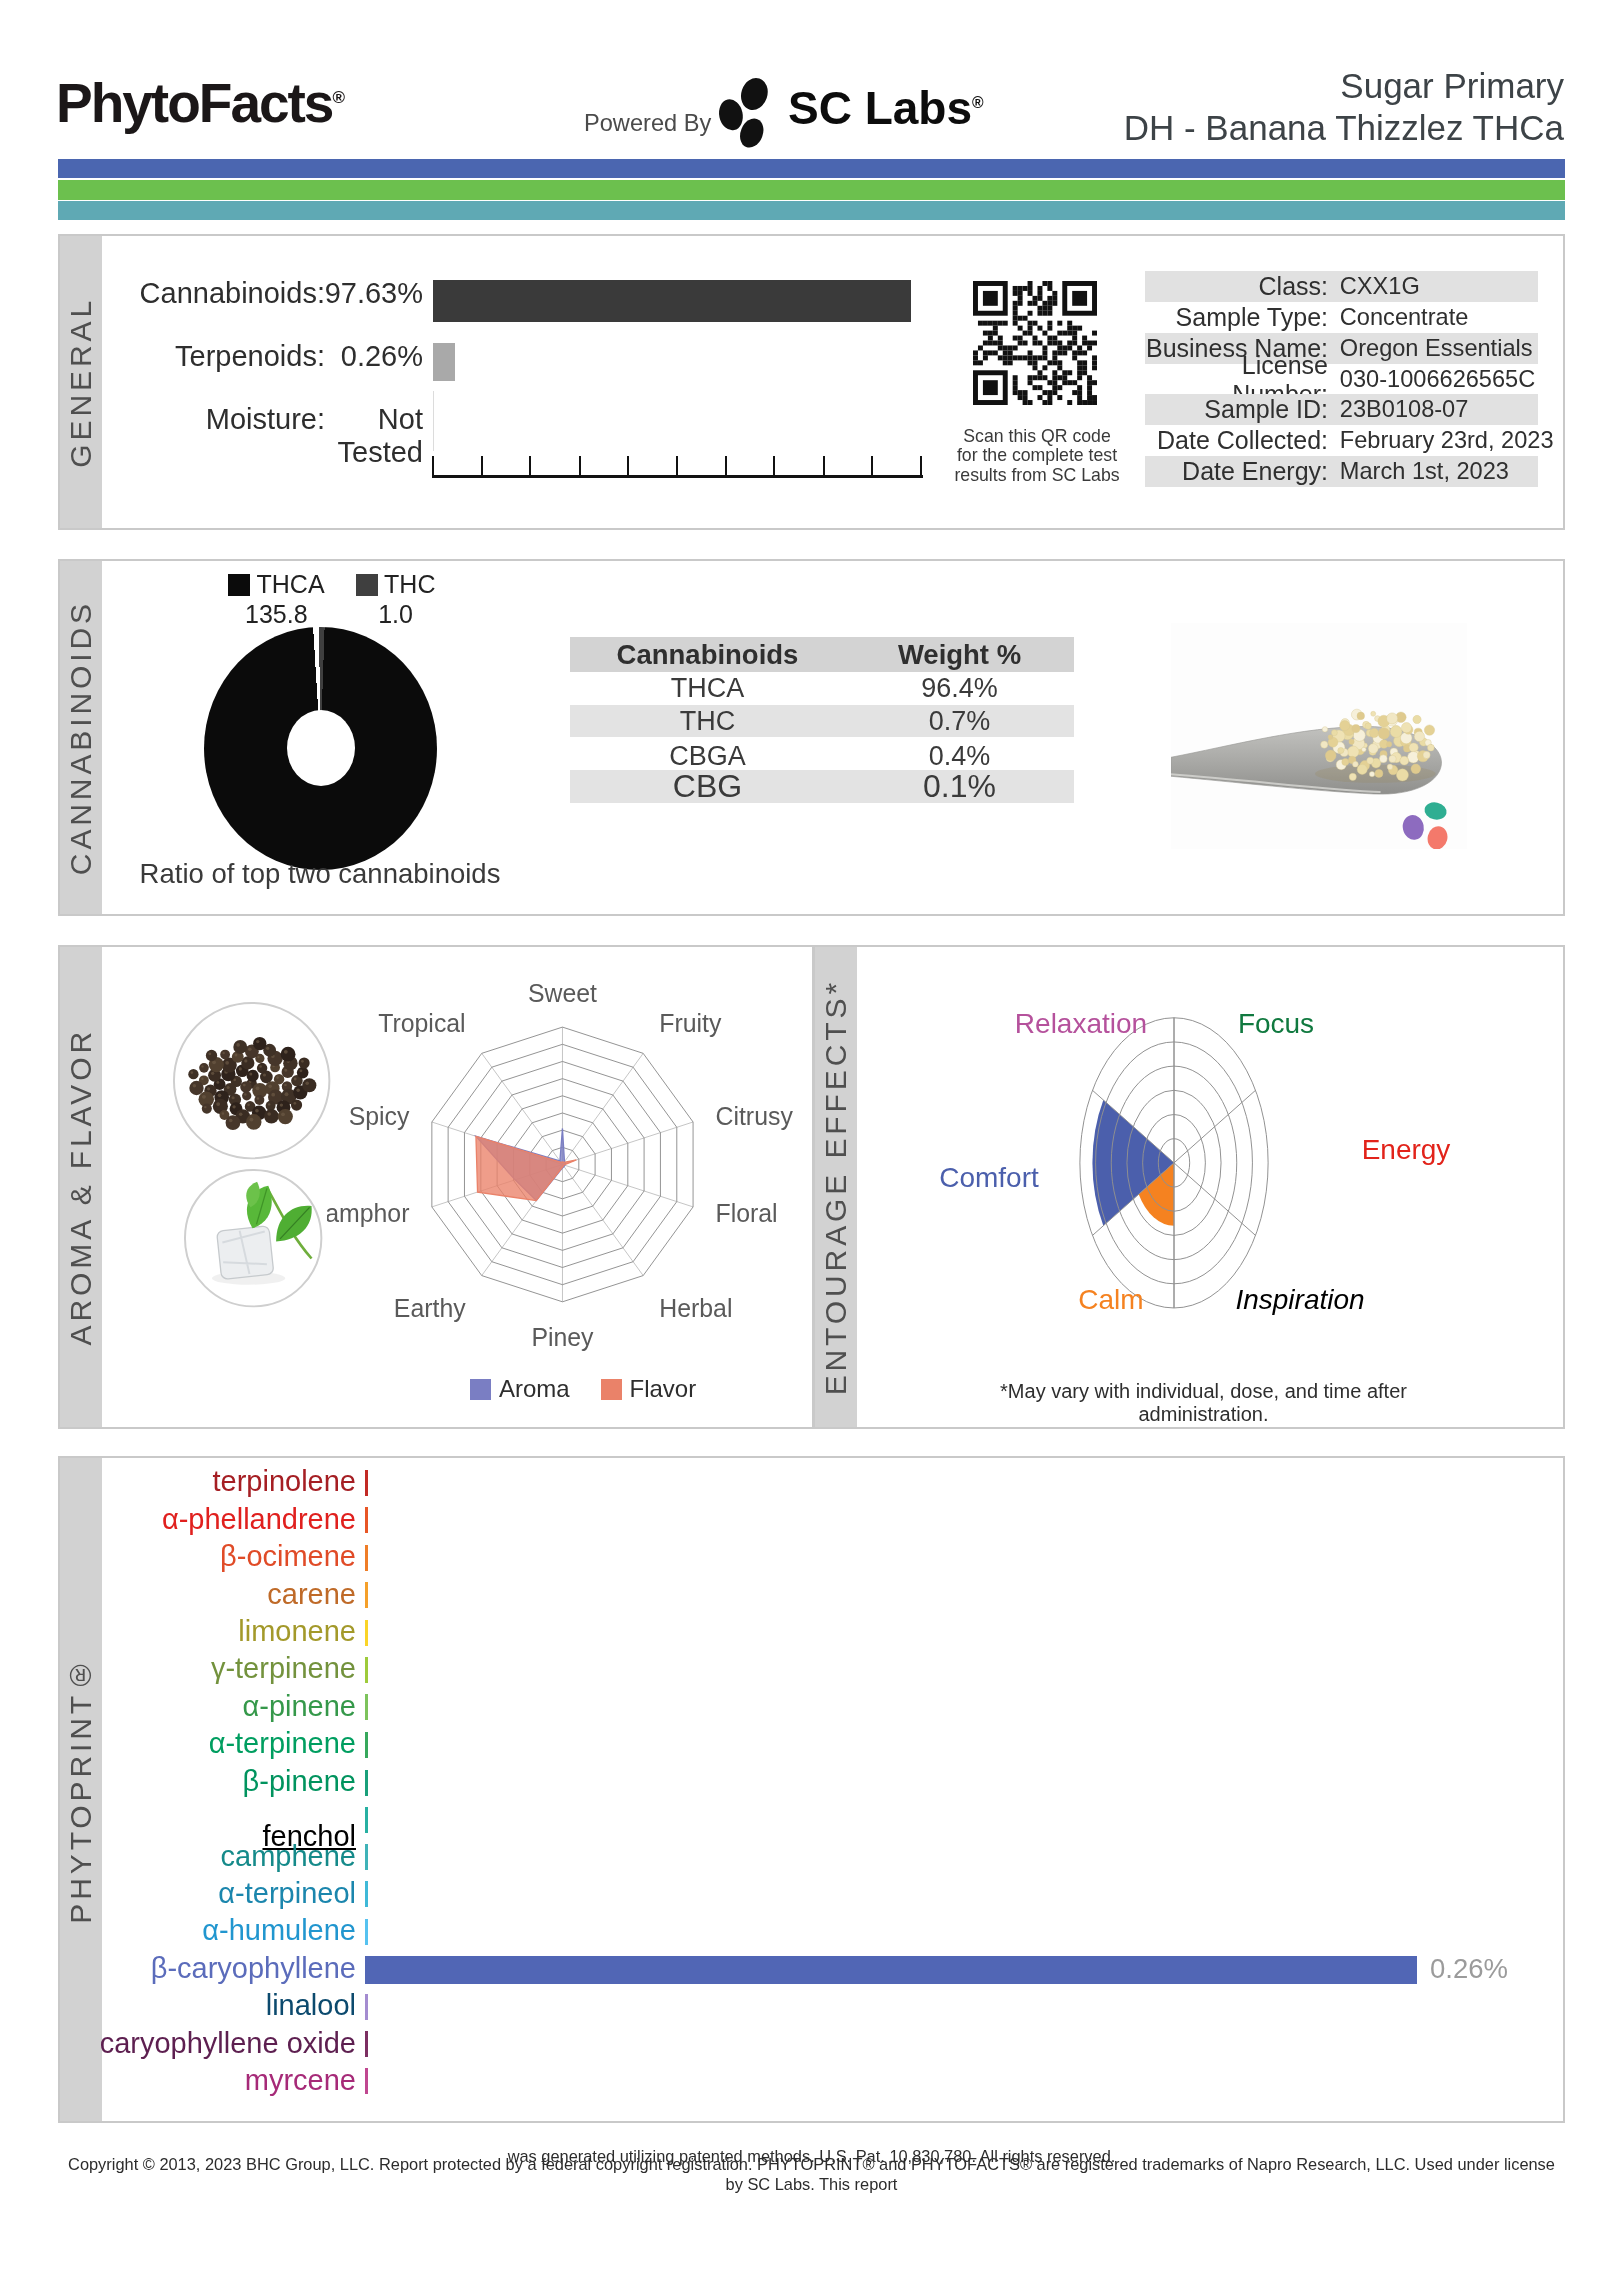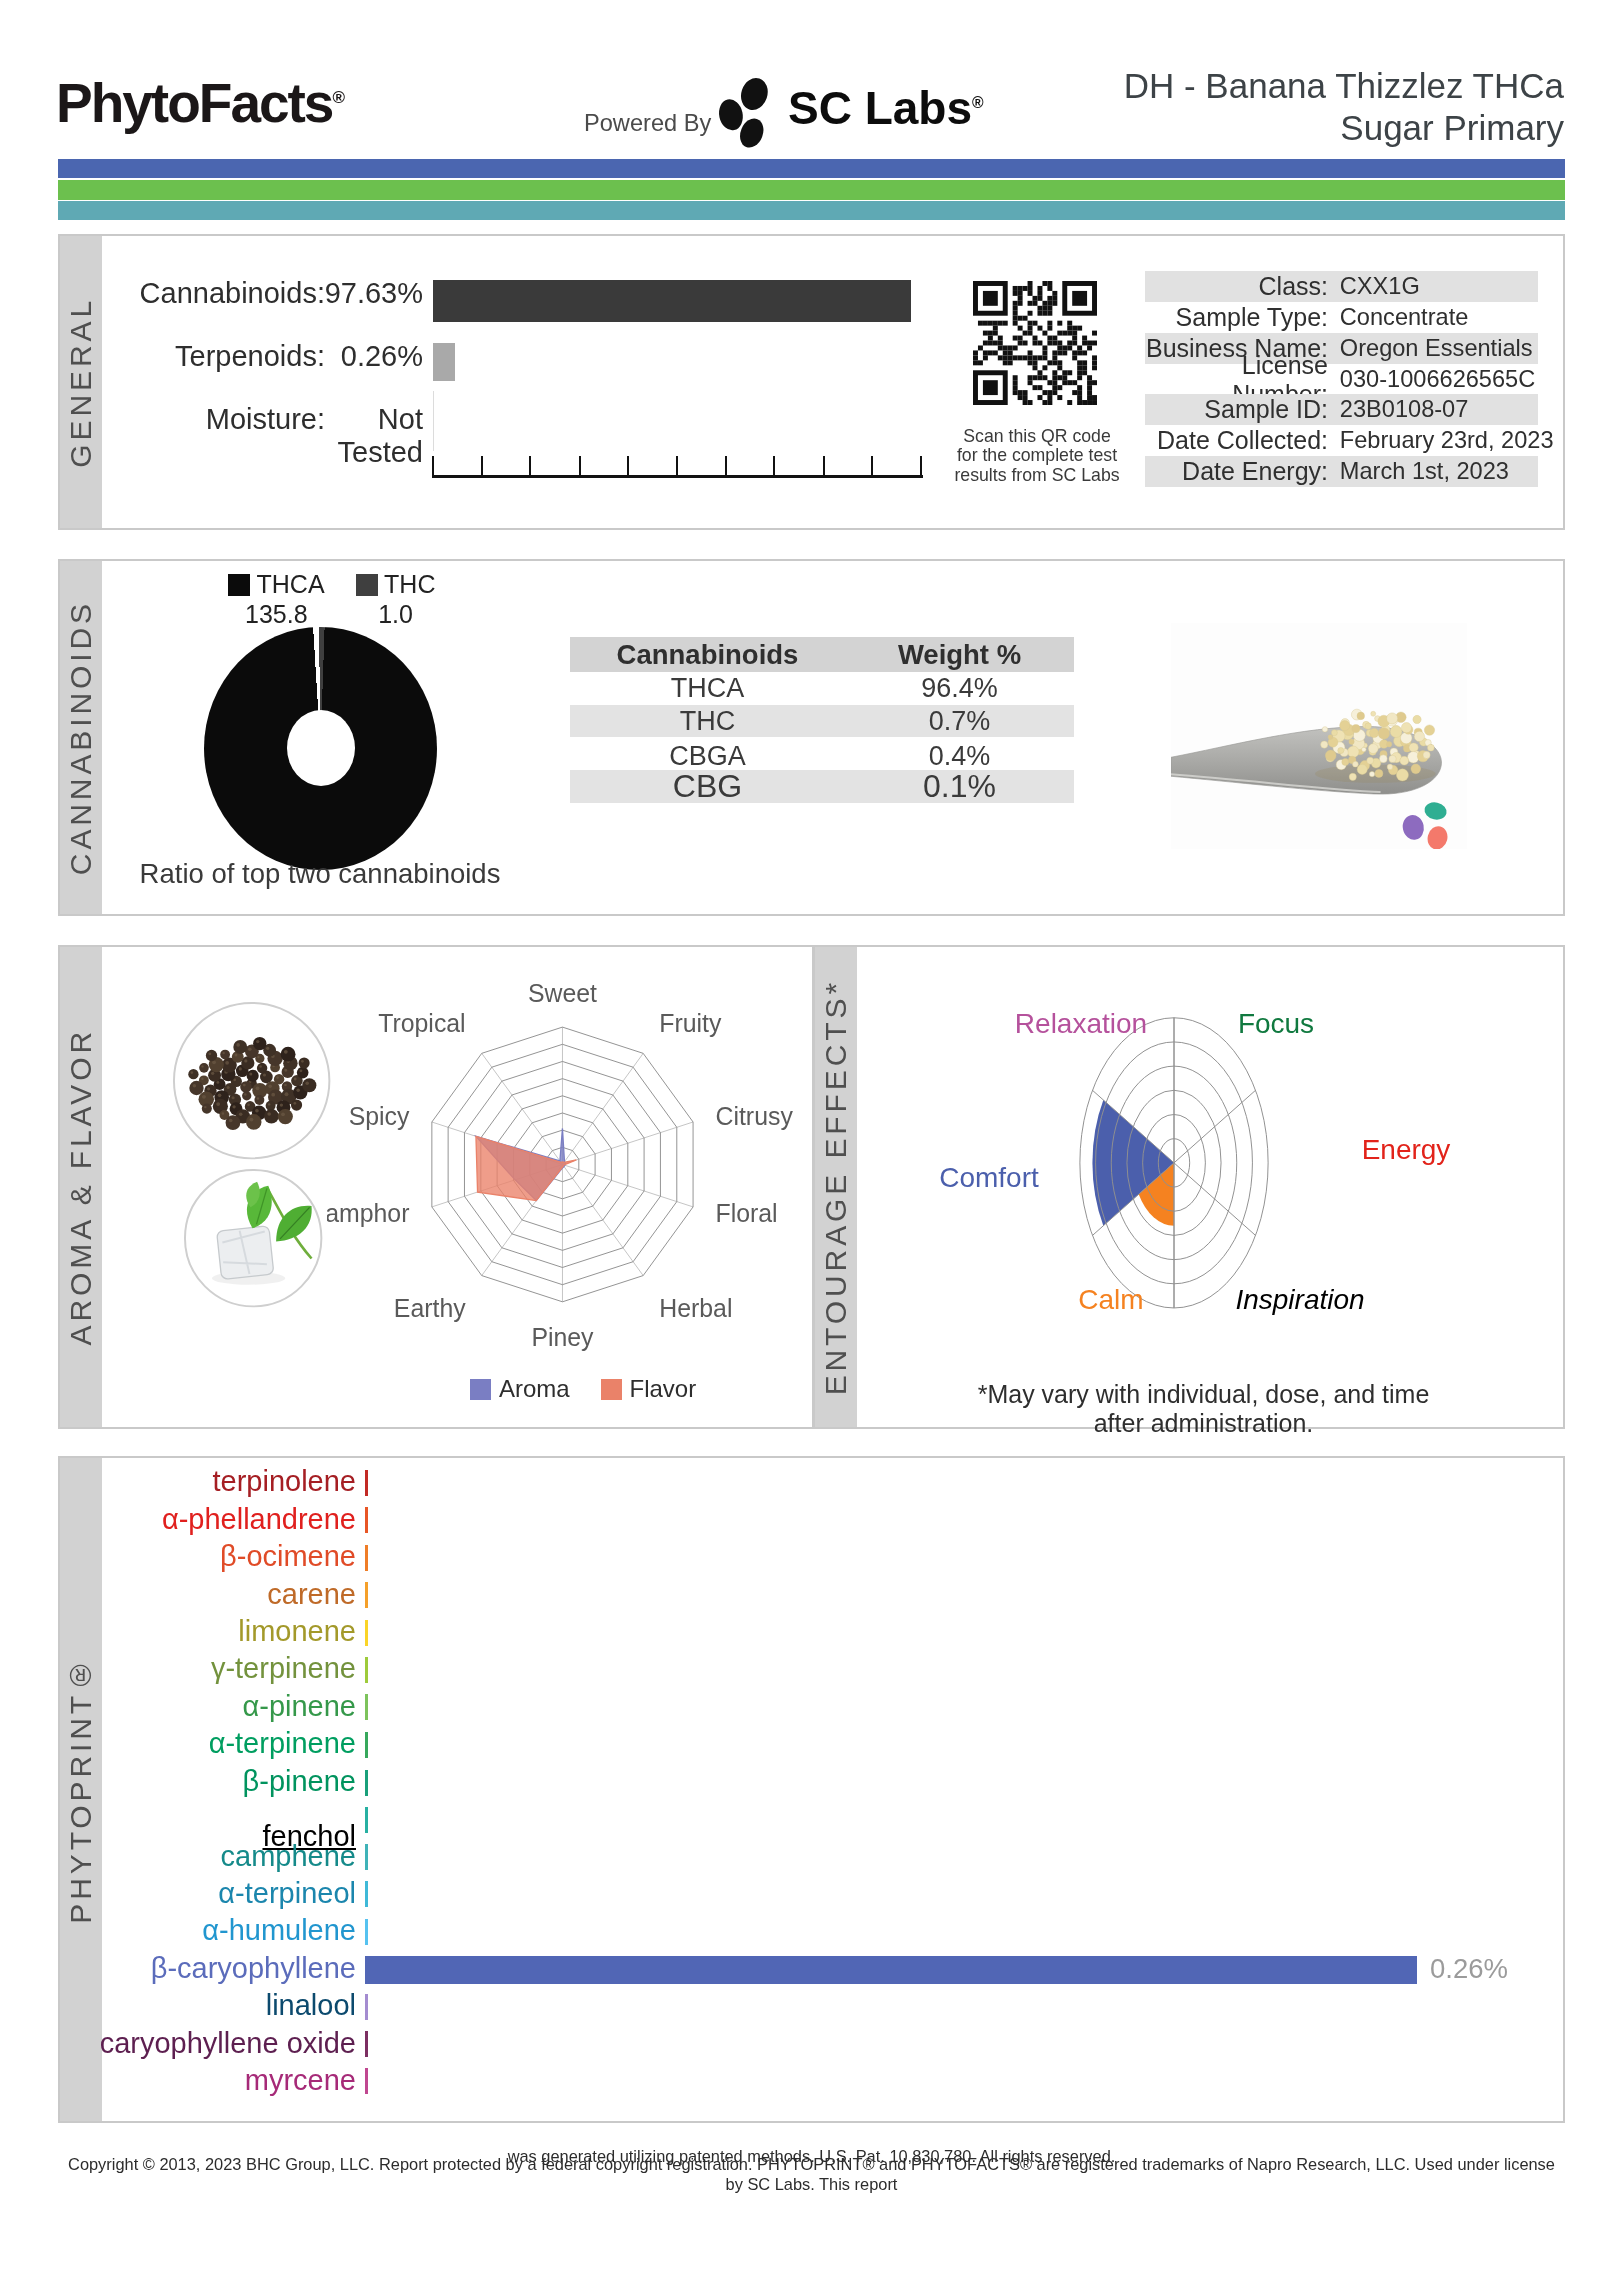--- a/index.html
+++ b/index.html
@@ -57,22 +57,22 @@
   <div class="abs" style="left:584px;top:110px;font-size:23.6px;color:#4b4b4b;">Powered By</div>
   <div class="abs" style="left:714px;top:77px;">
     <svg width="69" height="73" viewBox="0 0 106 112">
       <ellipse cx="62" cy="26" rx="20" ry="25" fill="#111" transform="rotate(18 62 26)"></ellipse>
       <ellipse cx="26" cy="58" rx="18" ry="24" fill="#111" transform="rotate(-12 26 58)"></ellipse>
       <ellipse cx="58" cy="86" rx="17" ry="23" fill="#111" transform="rotate(22 58 86)"></ellipse>
     </svg>
   </div>
   <div class="abs" style="left:788px;top:81px;font-size:46px;font-weight:bold;color:#0c0c0c;"><span>SC Labs</span><sup style="font-size:15.7px;">®</sup></div>
   <div class="title">
+    <div>Sugar Primary</div>
     <div>DH - Banana Thizzlez THCa</div>
-    <div>Sugar Primary</div>
   </div>
   <div id="stripes">
       <div class="stripe" style="top:159px;height:19px;background:#4b66b0;"></div>
       <div class="stripe" style="top:180px;height:19.6px;background:#6cc04e;"></div>
       <div class="stripe" style="top:201px;height:19px;background:#5fa9b4;"></div>
     </div>
 
   <div class="panel" style="left:58px;top:234px;width:1503px;height:292px;">
     <div class="side">
         <span>GENERAL</span>
@@ -727,21 +727,21 @@
         <line x1="280" y1="88" x2="280" y2="532" stroke="#8f8f8f" stroke-width="1.5"></line>
       </svg></div>
   <div id="entourage-labels">
       <div class="ent-label" style="left:1081px;top:1024px;color:#b5519c;">Relaxation</div>
       <div class="ent-label" style="left:1276px;top:1024px;color:#10793f;">Focus</div>
       <div class="ent-label" style="left:1406px;top:1150px;color:#e2231a;">Energy</div>
       <div class="ent-label" style="left:1300px;top:1300px;color:#000000;font-style:italic;">Inspiration</div>
       <div class="ent-label" style="left:1111px;top:1300px;color:#f58220;">Calm</div>
       <div class="ent-label" style="left:989px;top:1178px;color:#4b5fac;">Comfort</div>
     </div>
-  <div class="abs" style="left:955px;top:1380px;width:497px;text-align:center;font-size:25px;color:#2e2e2e;">*May vary with individual, dose, and time after administration.</div>
+  <div class="abs" style="left:955px;top:1380px;width:497px;text-align:center;font-size:20px;color:#2e2e2e;">*May vary with individual, dose, and time after administration.</div>
 
   <div class="panel" style="left:58px;top:1456px;width:1503px;height:663px;">
     <div class="side">
         <span>PHYTOPRINT®</span>
       </div>
   </div>
   <div id="terpene-rows">
       <div class="terp-label" style="top:1465px;color:#a51e23;">terpinolene</div>
       <div class="terp-tick" style="top:1470px;background:#c22a25;"></div>
       <div class="terp-label" style="top:1503px;color:#e0201e;">α-phellandrene</div>

